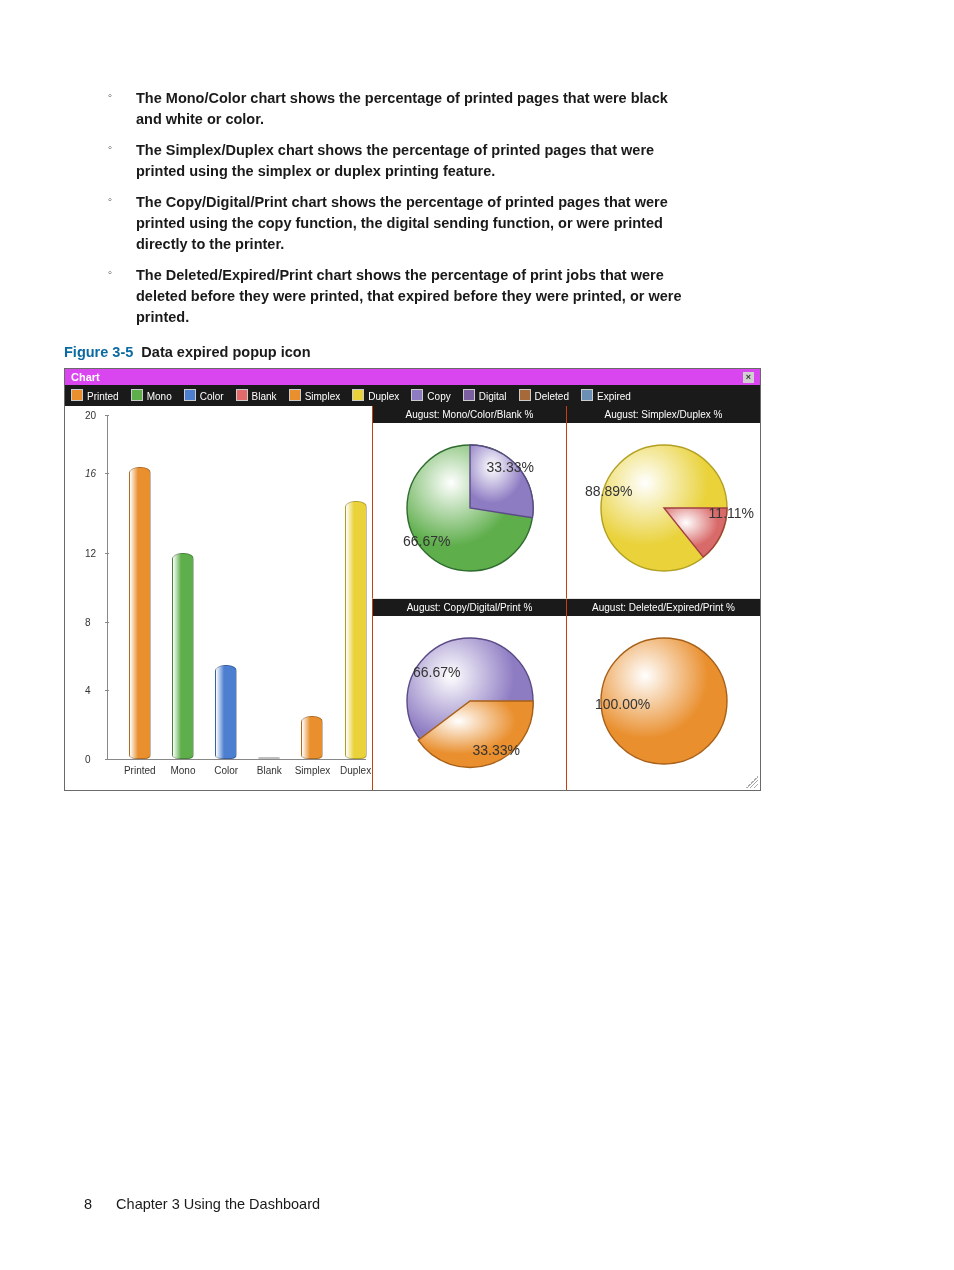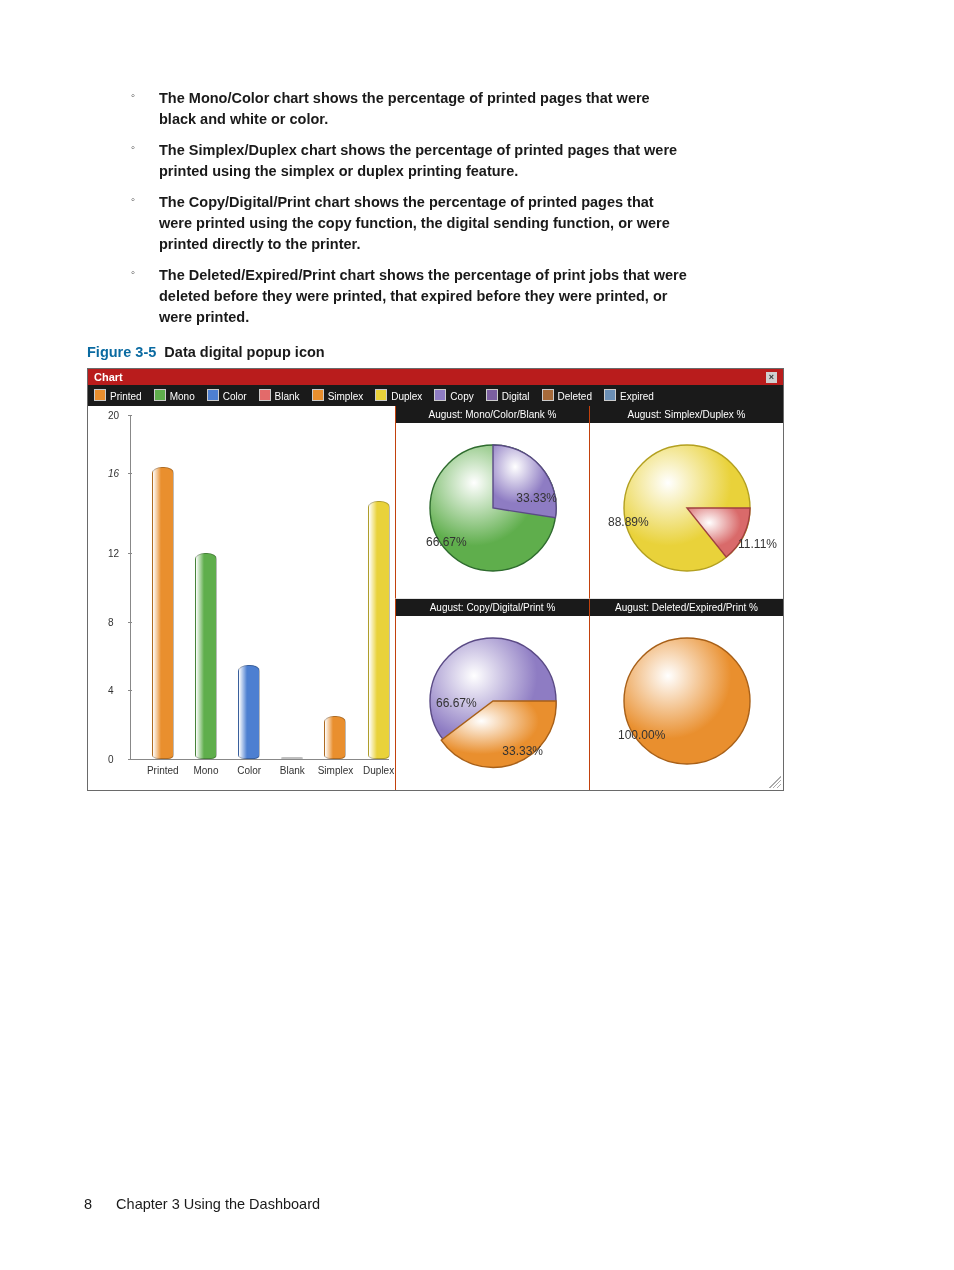--- a/index.html
+++ b/index.html
@@ -7,21 +7,21 @@
     padding: 0;
     background: #ffffff;
     font-family: Arial, Helvetica, sans-serif;
     color: #111;
   }
   .page {
     width: 798px;
     height: 1270px;
     position: relative;
     box-sizing: border-box;
-    padding: 88px 110px 60px 87px;
+    padding: 88px 110px 60px 64px;
     border-radius: 18px;
   }
   ul.bullets {
     list-style: none;
     margin: 0 0 16px 44px;
     padding: 0;
   }
   ul.bullets li {
     position: relative;
     padding-left: 28px;
@@ -68,21 +68,21 @@
   
   .chart-window {
     width: 695px;
     border: 1px solid #6a6a6a;
     background: #fff;
     font-size: 10px;
     position: relative;
     margin-bottom: 20px;
   }
   .cw-title {
-    background: #b91c1c;
+    background: #d946ef;
     color: #fff;
     padding: 2px 6px;
     font-size: 11px;
     font-weight: 700;
     display: flex;
     justify-content: space-between;
     align-items: center;
   }
   .cw-close {
     width: 11px; height: 11px;
@@ -143,21 +143,21 @@
     width:100%;
     border-radius: 10px 10px 6px 6px / 6px 6px 4px 4px;
     box-sizing: border-box;
     border: 1px solid rgba(0,0,0,.25);
   }
   .xlab { position:absolute; top:100%; margin-top:6px; width:40px; left:-9px; text-align:center; font-size:10px; color:#333;}
   .cw-right { flex:1; display:grid; grid-template-columns:1fr 1fr; grid-template-rows:1fr 1fr; }
   .quad { border-left:1px solid #c2410c; position:relative; }
   .quad:nth-child(3), .quad:nth-child(4){ border-top:1px solid #e4e4e4; }
   .pie-wrap { height:170px; display:flex; align-items:center; justify-content:center; position:relative; }
-  .pie-label { position:absolute; font-size:12px; color:#333;margin-top:32px; }
+  .pie-label { position:absolute; font-size:14px; color:#333; }
   .corner-grip {
     position:absolute; right:2px; bottom:2px;
     width:12px; height:12px;
     background:
       linear-gradient(135deg, transparent 0 50%, #aaa 50% 55%, transparent 55% 65%, #aaa 65% 70%, transparent 70% 80%, #aaa 80% 85%, transparent 85%);
   }
 
   .footer {
     position:absolute;
     left:84px; right:110px; bottom:58px;
@@ -175,21 +175,21 @@
   <ul class="bullets">
     <li>The Mono/Color chart shows the percentage of printed pages that were black and white or color.</li>
     <li>The Simplex/Duplex chart shows the percentage of printed pages that were printed using the simplex or duplex printing feature.</li>
     <li>The Copy/Digital/Print chart shows the percentage of printed pages that were printed using the copy function, the digital sending function, or were printed directly to the printer.</li>
     <li>The Deleted/Expired/Print chart shows the percentage of print jobs that were deleted before they were printed, that expired before they were printed, or were printed.</li>
   </ul>
 
 
   <div class="fig-caption">
     <span class="fig-label">Figure 3-5</span>
-    &nbsp;<span class="fig-title">Data digital popup icon</span>
+    &nbsp;<span class="fig-title">Data expired popup icon</span>
   </div>
 
   <div class="chart-window">
     <div class="cw-title">
       <span>Chart</span>
       <span class="cw-close">×</span>
     </div>
     <div class="cw-legend" id="legend-row">
         <span><span class="swatch" style="background: rgb(233, 143, 46);"></span>Printed</span>
         <span><span class="swatch" style="background: rgb(95, 174, 76);"></span>Mono</span>

